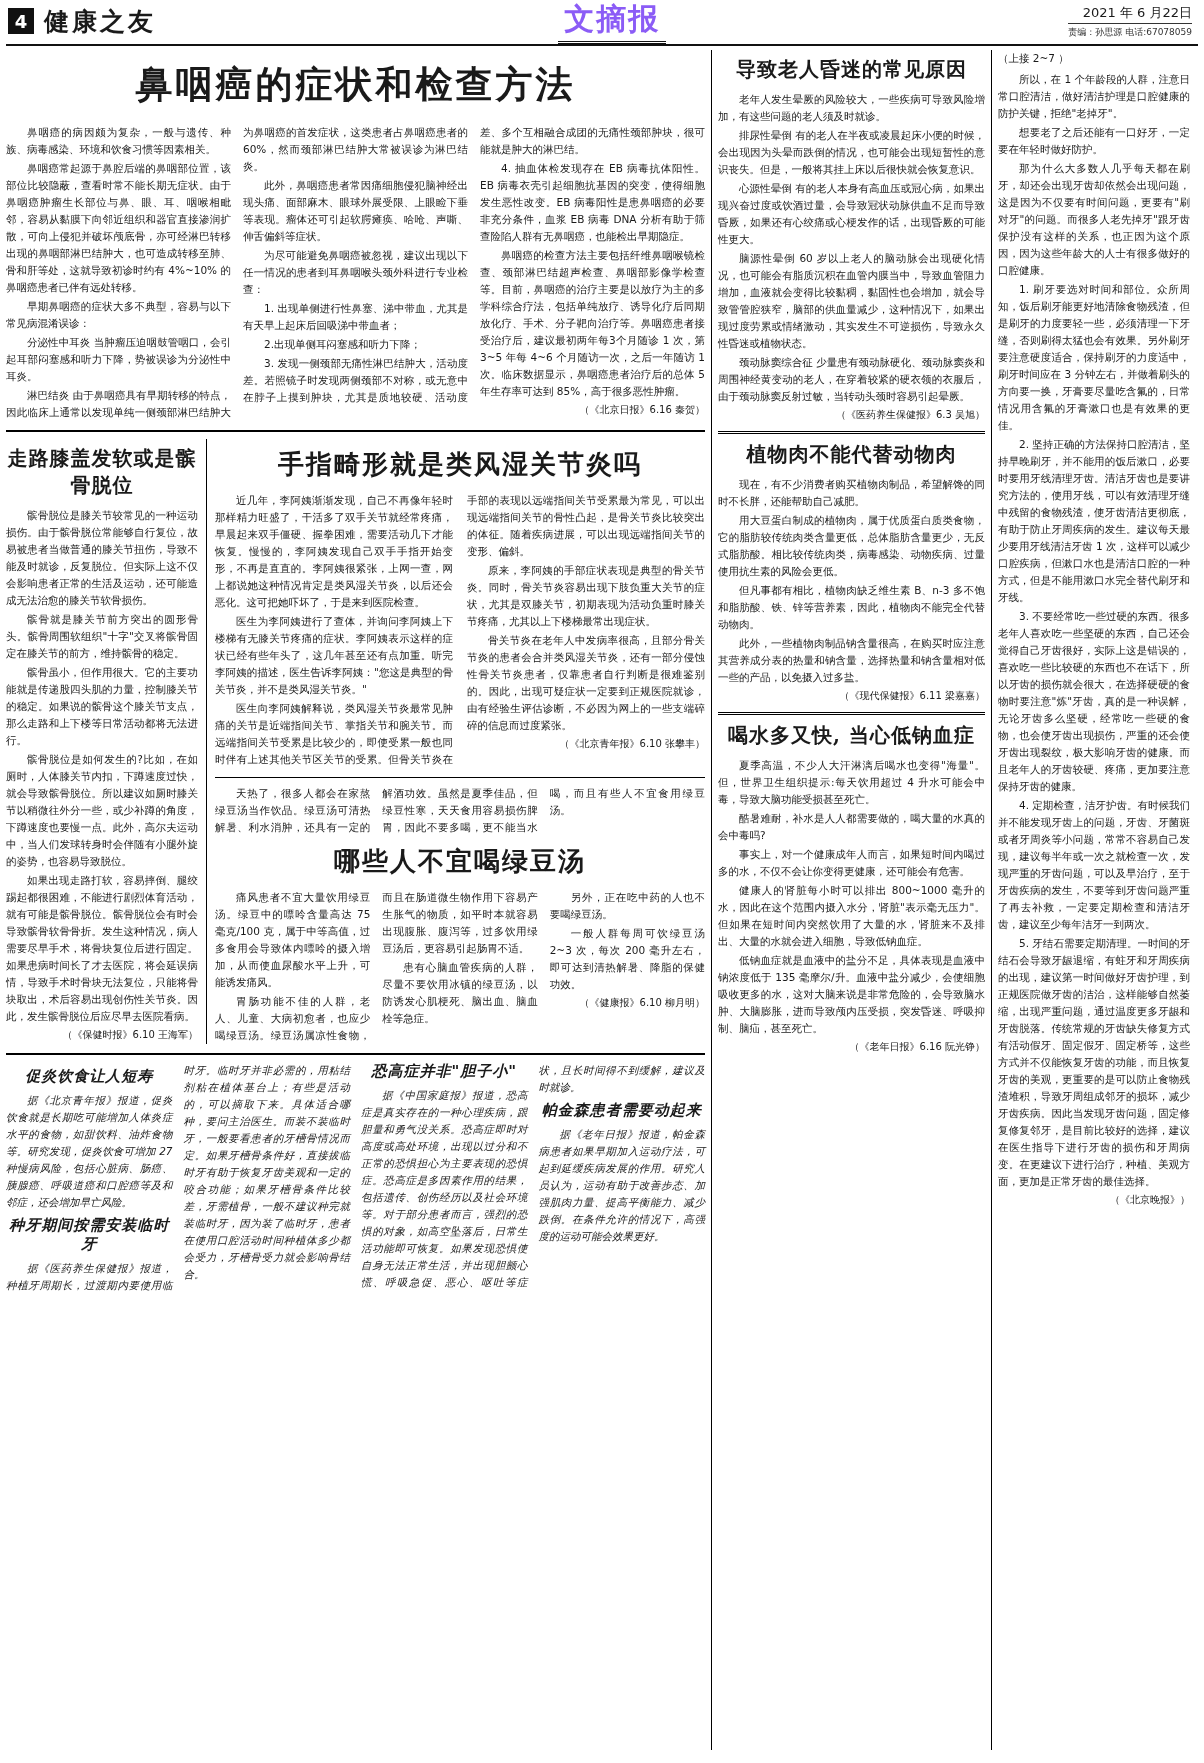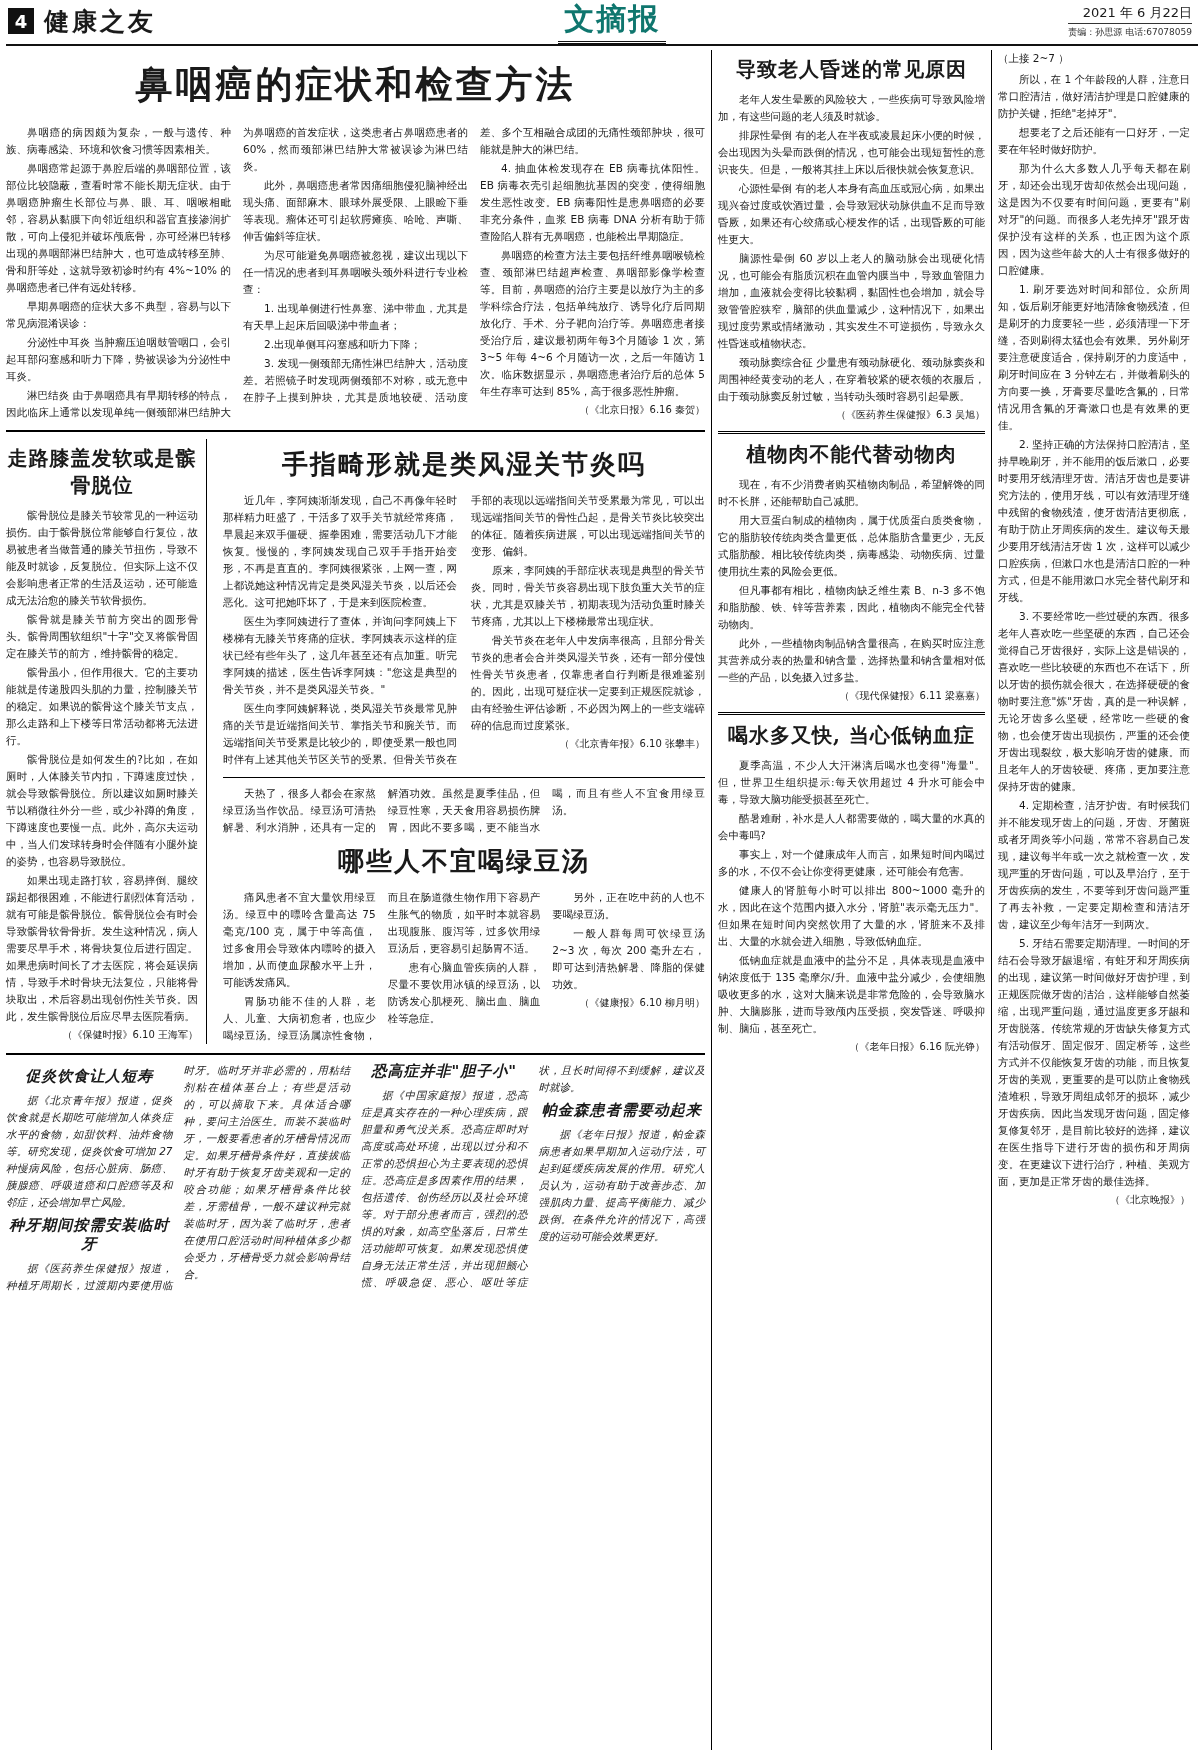--- a/index.html
+++ b/index.html
@@ -53,21 +53,21 @@
   .masthead-center {
     flex: 1;
     display: flex;
     justify-content: center;
     align-items: center;
   }
   .paper-name {
     font-size: 30px;
     font-weight: bold;
     letter-spacing: 2px;
-    color: #0f766e;
+    color: #8b5cf6;
     font-family: "DejaVu Serif", "Liberation Serif", serif;
     border-bottom: 3px double #111;
     padding: 0 6px 1px 6px;
   }
   .masthead-right {
     text-align: right;
     flex: none;
     padding-right: 4px;
   }
   .issue-date {
@@ -170,21 +170,21 @@
   }
   .rule-h.thick { border-top: 2px solid #000; }
   .rule-h.dbl { border-top: 3px double #000; }
 
   .block { margin-bottom: 4px; }
 
   .vline { border-left: 1px solid #000; }
 
   .flexrow { display: flex; }
   .pad-r { padding-right: 8px; }
-  .pad-l { padding-left: 16px; }
+  .pad-l { padding-left: 8px; }
 
   .sub-col { box-sizing: border-box; }
 
   .clip { overflow: hidden; }
 </style>
 </head>
 <body>
 
 <div class="page">
 

